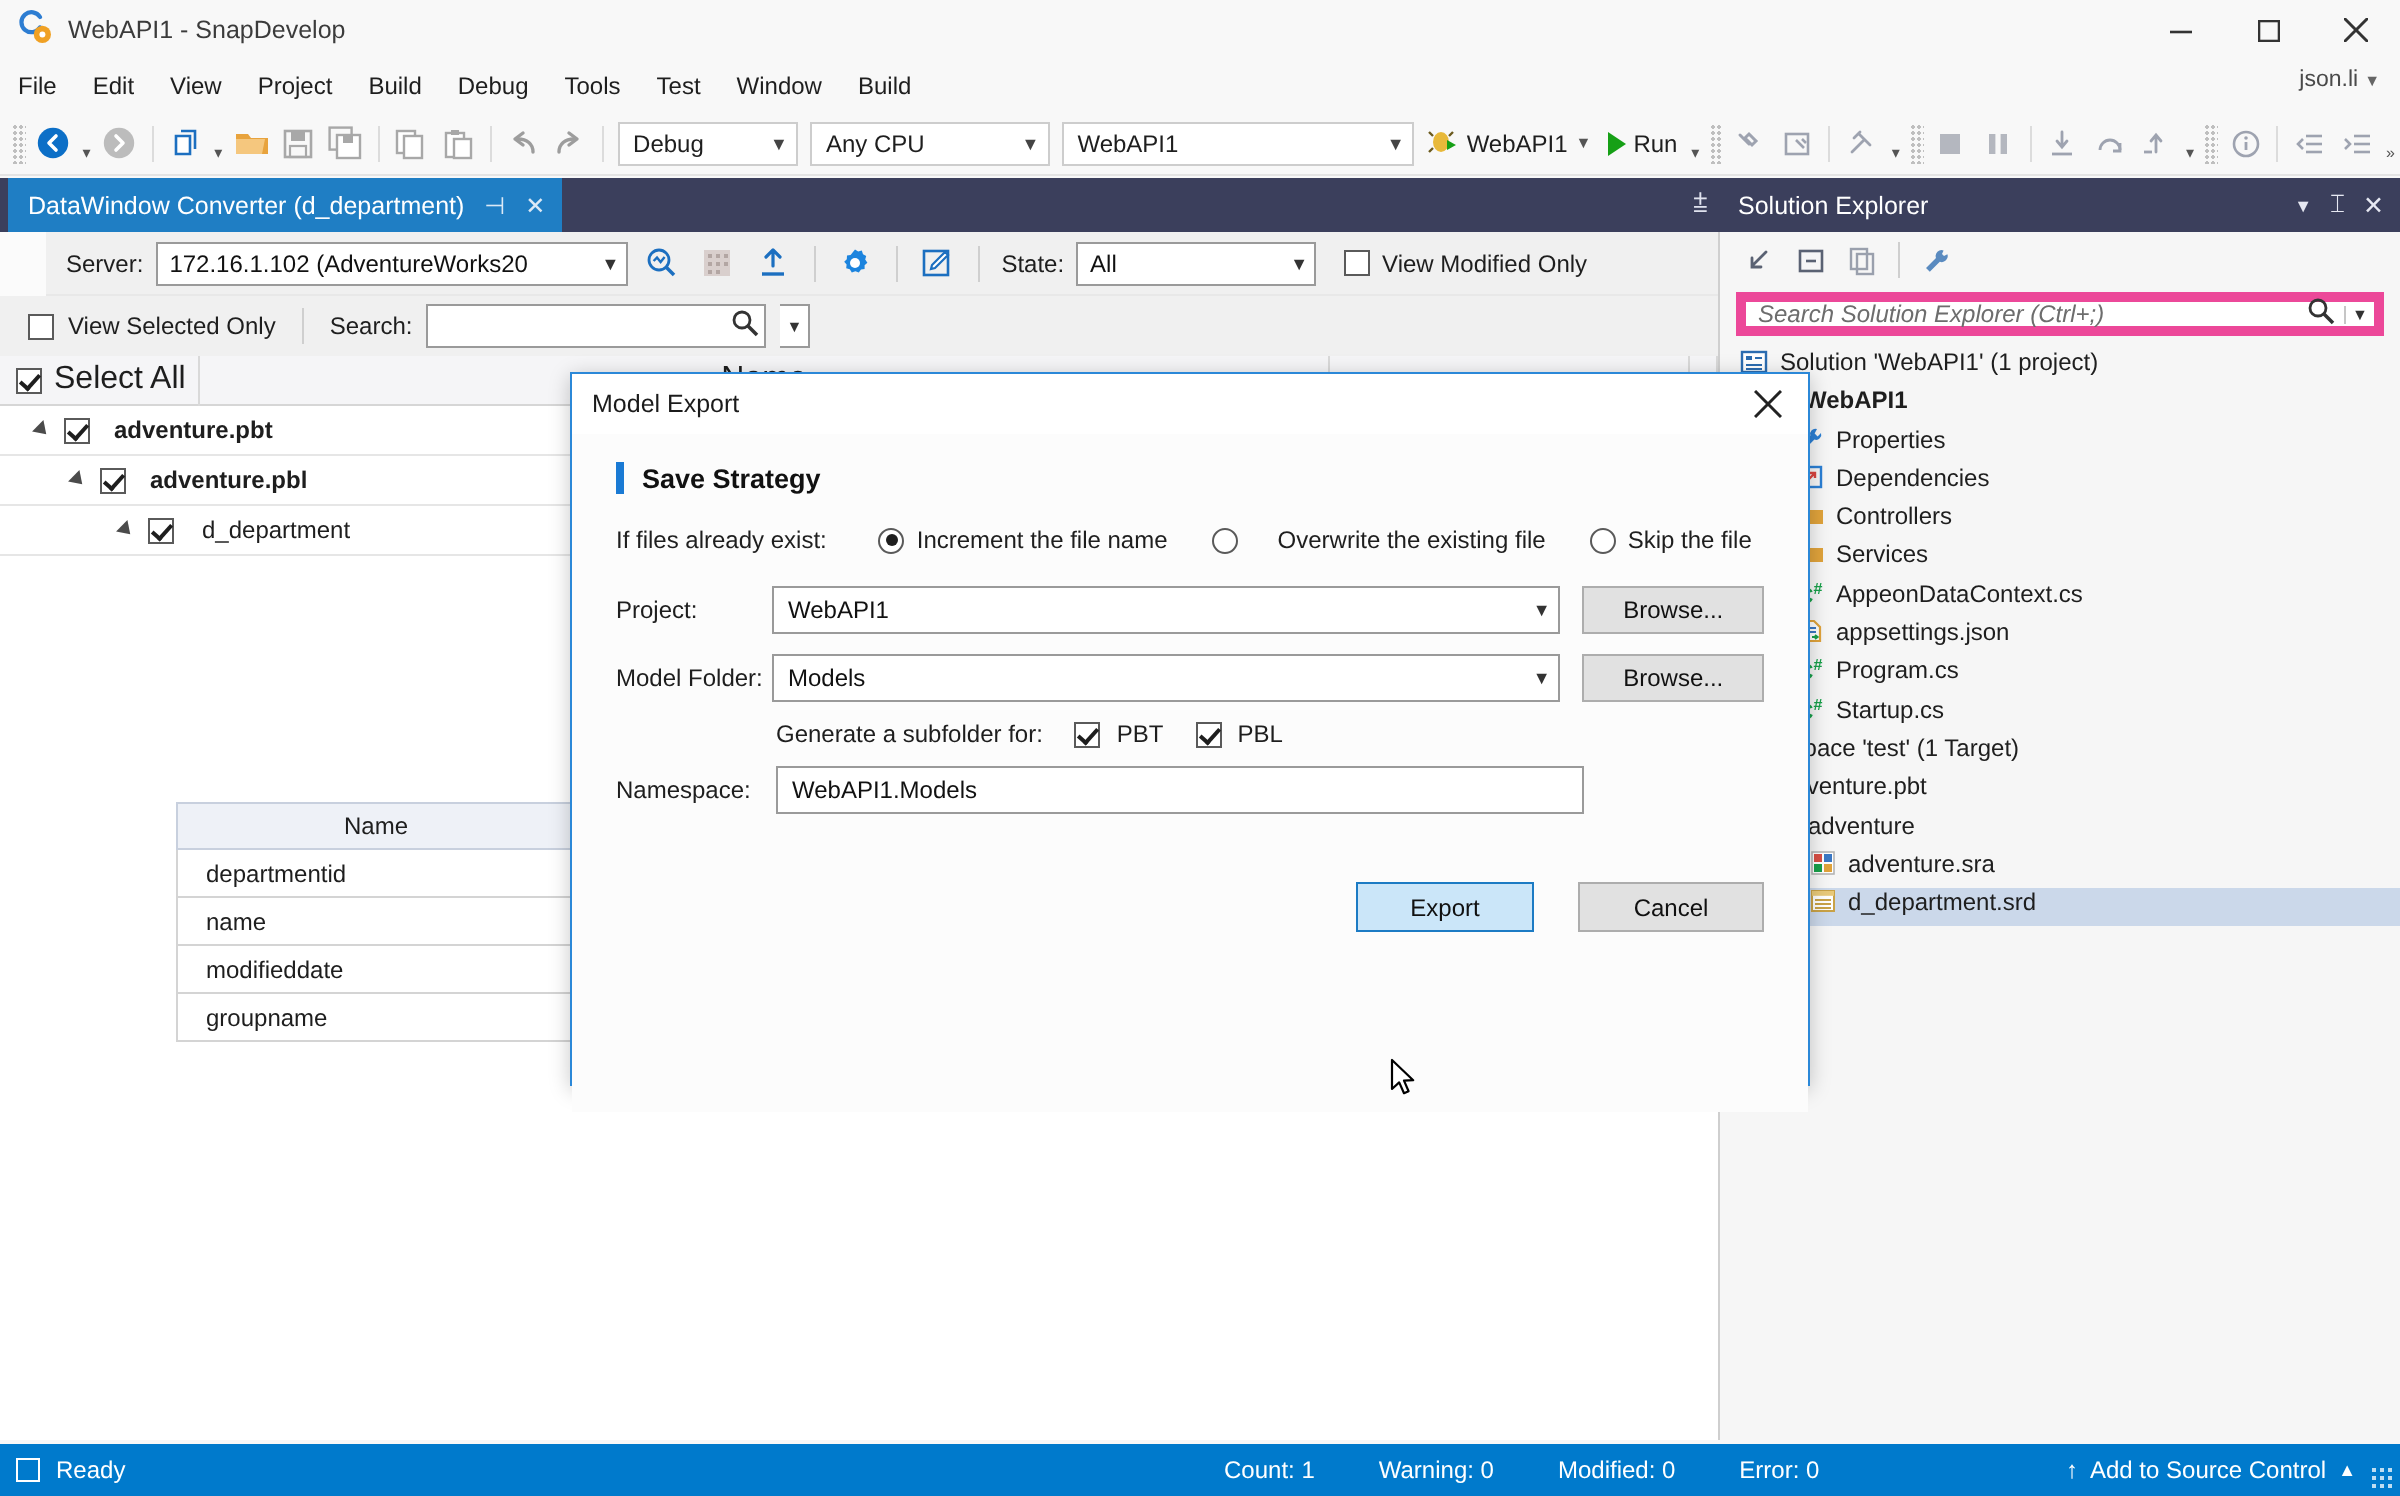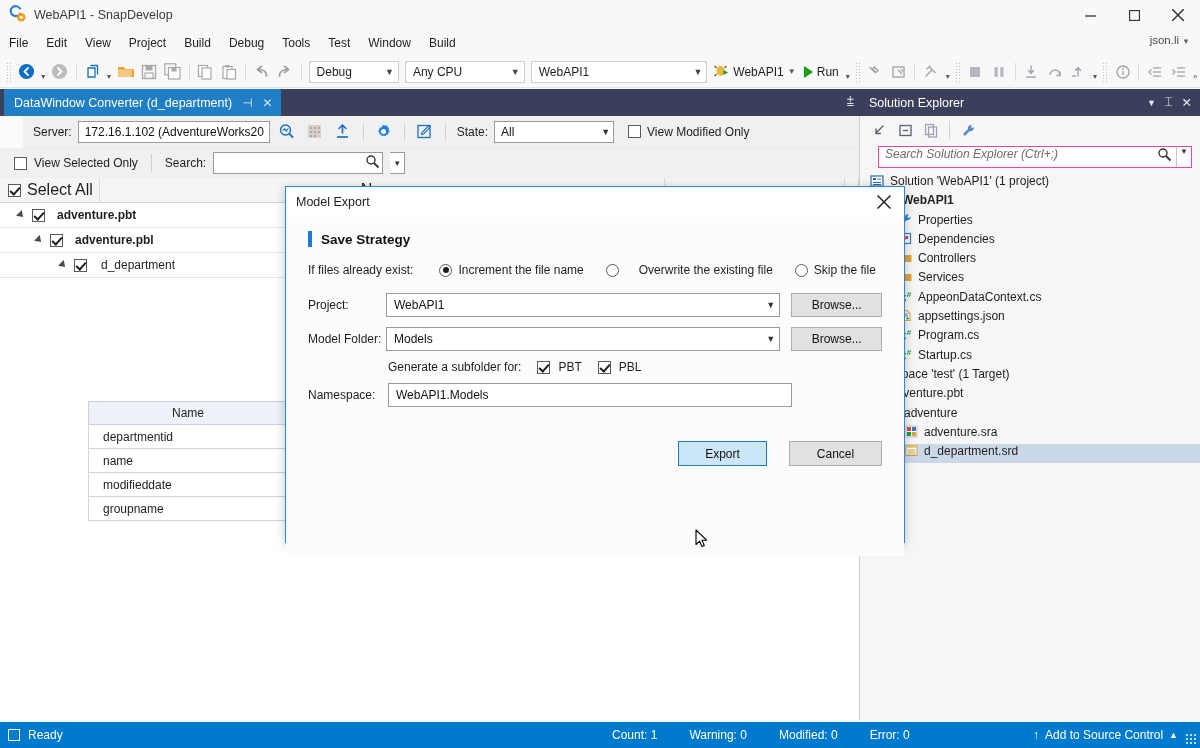--- a/index.html
+++ b/index.html
@@ -142,22 +142,22 @@
              padding-left: 14px; font-size: 12px; background: #fff; }
 
   
   .se-panel {
     position: absolute; right: 0; top: 116px; width: 341px; height: 604px; background: #f6f6f6;
     border-left: 1px solid #cfcfcf;
   }
   .se-tools { height: 28px; display: flex; align-items: center; padding-left: 8px; gap: 4px; }
   .se-tools .ic { width: 22px; height: 22px; display: flex; align-items: center; justify-content: center; color: #5a6273; }
   .se-search {
-    margin: 2px 8px 4px 18px; height: 22px; border: 1px solid #ec4899; background: #fff;
-    display: flex; font-size: 12px; color: #6d6d6d;
+    margin: 2px 8px 4px 8px; height: 22px; border: 5px solid #ec4899; background: #fff;
+    display: flex; align-items: center; font-size: 12px; color: #6d6d6d;
   }
   .se-search .ph { padding-left: 6px; font-style: italic; flex: 1; }
   .se-tree { padding-top: 2px; }
   .se-node { height: 19.3px; display: flex; align-items: flex-start; font-size: 12px; color: #1e1e1e; white-space: nowrap; }
   .se-node.sel { background: #cbd8ea; }
   .se-ico { width: 18px; display: flex; align-items: center; justify-content: center; margin-right: 4px; flex: 0 0 18px; }
 
   
   .statusbar {
     position: absolute; left: 0; bottom: 0; width: 1200px; height: 26px; background: #007acc;
@@ -441,21 +441,21 @@
       <span style="font-size:9px">▼</span>
       <span>⌶</span>
       <span>✕</span>
     </span>
   </div>
 
   <div class="conv-panel">
 
     <div class="conv-toolrow">
       <span class="lbl">Server:</span>
-      <div class="inp-combo" style="width:192px">
+      <div class="inp-combo" style="width:236px">
         <span>172.16.1.102 (AdventureWorks20</span>
         <span class="cb-caret">▼</span>
       </div>
       <div class="ic-btn">
         <svg width="17" height="17" viewBox="0 0 17 17">
             <circle cx="7.5" cy="7" r="5" fill="none" stroke="#1c6fc0" stroke-width="1.4"></circle>
             <path d="M4.8 7.5 L6.5 5.8 L8.3 8 L10.3 5.5" fill="none" stroke="#1c6fc0" stroke-width="1.2"></path>
             <line x1="11" y1="10.5" x2="15" y2="14.5" stroke="#1c6fc0" stroke-width="1.8"></line>
           </svg>
       </div>

